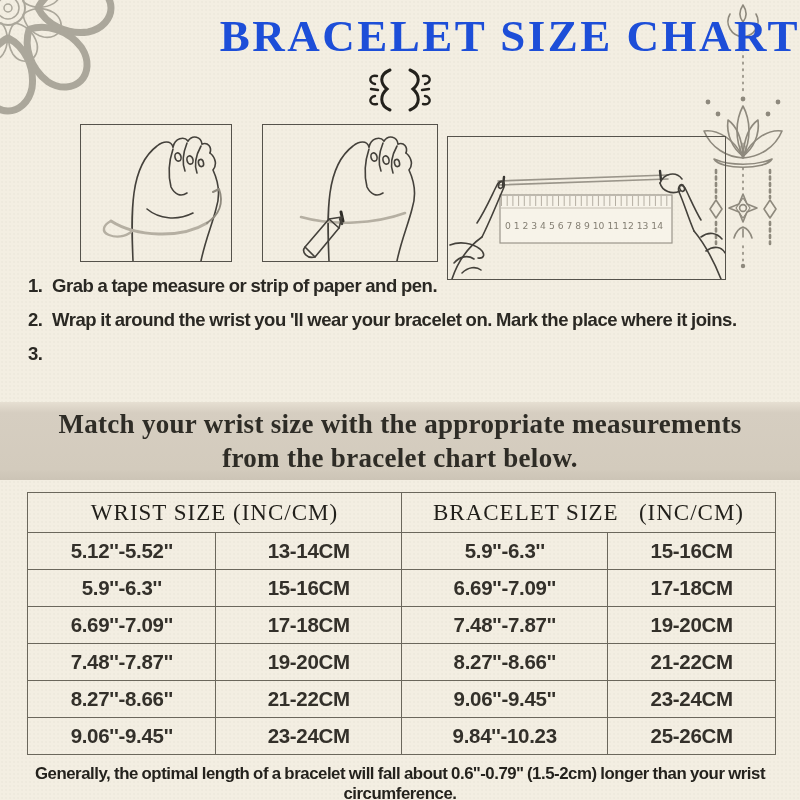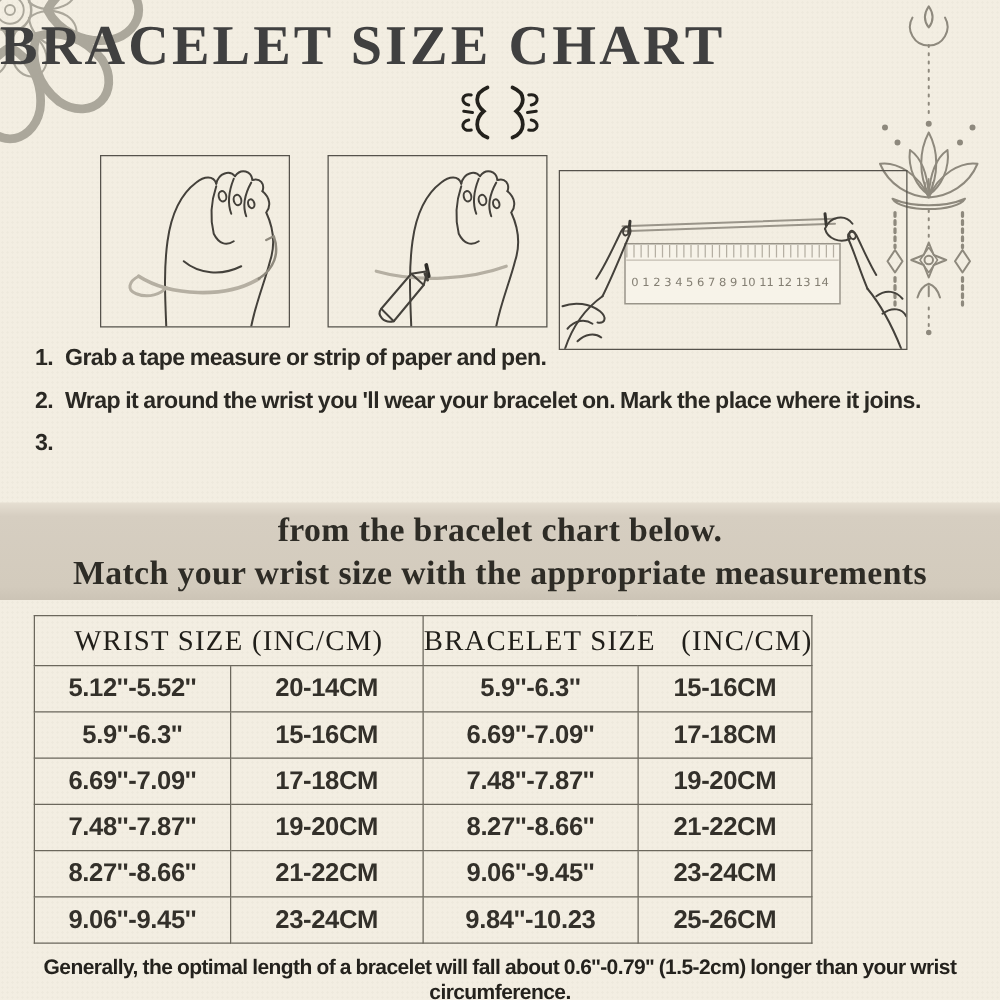--- a/index.html
+++ b/index.html
@@ -8,23 +8,23 @@
     background-color:#f3eee2;
     background-image:radial-gradient(rgba(120,110,90,0.035) 1px, transparent 1px);
     background-size:4px 4px;
     font-family:"Liberation Sans", sans-serif;
     color:#262420;
   }
   .abs{position:absolute;}
 
   
   .page-title{
-    position:absolute;top:10px;left:0;width:800px;text-align:left;
+    position:absolute;top:10px;left:0;width:800px;text-align:right;
     font-family:"Liberation Serif", serif;font-weight:700;font-size:45px;
-    letter-spacing:2.5px;color:#404040;
+    letter-spacing:2.5px;color:#1d4ed8;
   }
   .badge-row{
     position:absolute;top:68px;left:0;width:800px;height:44px;
     display:flex;align-items:center;justify-content:center;gap:10px;
   }
   .badge-pill{
     background:#17150f;color:#f6f2e8;border-radius:21px;
     padding:5px 26px 7px 26px;
     font-family:"Liberation Serif", serif;font-weight:700;font-size:25px;
     letter-spacing:0.5px;white-space:nowrap;
@@ -59,21 +59,21 @@
     position:absolute;left:0;top:402px;width:800px;height:78px;
     background:linear-gradient(#e6dfd2 0%, #d6cec1 14%, #d3cbbd 86%, #ccc4b6 100%);
     text-align:center;
     font-family:"Liberation Serif", serif;font-weight:700;
     font-size:27px;line-height:34px;color:#2e2c26;letter-spacing:0.3px;
     padding-top:0;display:flex;flex-direction:column;justify-content:center;
   }
 
   
   .size-table{
-    position:absolute;left:27px;top:492px;width:623px;
+    position:absolute;left:27px;top:492px;width:749px;
     border-collapse:collapse;table-layout:fixed;
   }
   .size-table th,.size-table td{
     border:1.5px solid #6b675c;text-align:center;padding:0;
   }
   .size-table th{
     height:39px;font-family:"Liberation Serif", serif;font-weight:400;
     font-size:23px;letter-spacing:1px;color:#211f1a;white-space:pre;
   }
   .size-table td{
@@ -267,41 +267,41 @@
   <li>
     <span class="num">2.</span>
     <span>Wrap it around the wrist you 'll wear your bracelet on. Mark the place where it joins.</span>
   </li>
   <li>
     <span class="num">3.</span>
   </li>
 </ol>
 
 <div class="band">
+  <div>Match your wrist size with the appropriate measurements</div>
   <div>from the bracelet chart below.</div>
-  <div>Match your wrist size with the appropriate measurements</div>
 </div>
 
 <table class="size-table">
   <colgroup>
     <col style="width:25.2%">
       <col style="width:24.8%">
       <col style="width:27.6%">
       <col style="width:22.4%">
   </colgroup>
   <thead>
     <tr>
       <th colspan="2">WRIST SIZE (INC/CM)</th>
       <th colspan="2">BRACELET SIZE   (INC/CM)</th>
     </tr>
   </thead>
   <tbody>
     <tr>
       <td>5.12''-5.52''</td>
-      <td>20-14CM</td>
+      <td>13-14CM</td>
       <td>5.9''-6.3''</td>
       <td>15-16CM</td>
     </tr>
     <tr>
       <td>5.9''-6.3''</td>
       <td>15-16CM</td>
       <td>6.69''-7.09''</td>
       <td>17-18CM</td>
     </tr>
     <tr>

